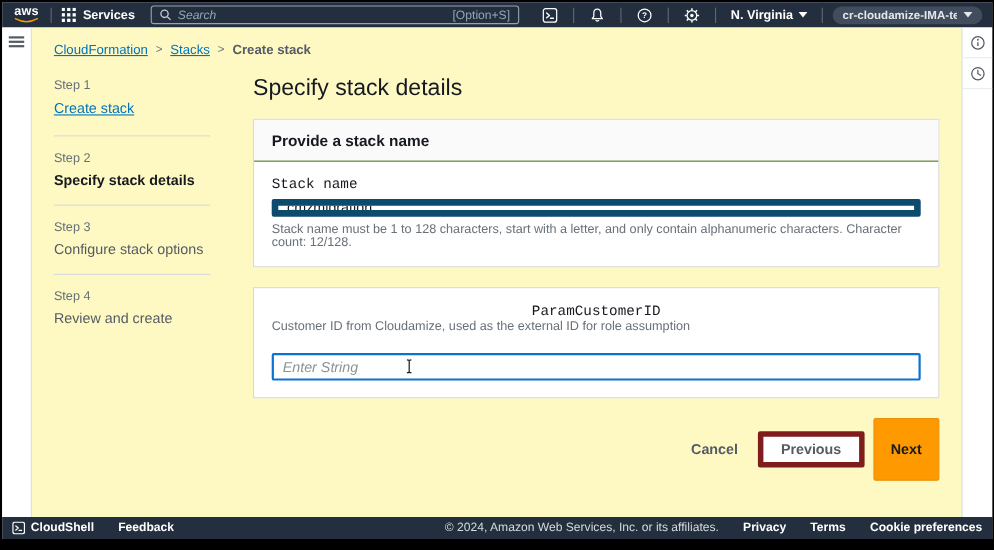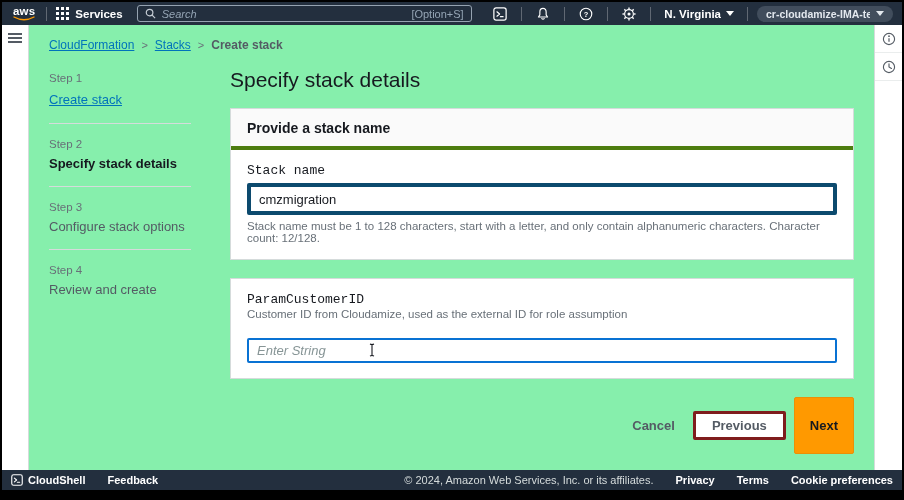--- a/index.html
+++ b/index.html
@@ -24,54 +24,54 @@
   .caret { width:0; height:0; border-left:4px solid transparent; border-right:4px solid transparent; border-top:5px solid currentColor; flex:none; }
 
   
   .mainrow { flex:1; display:flex; min-height:0; }
   .leftrail { width:27px; flex:none; background:#fff; border-right:1px solid #d5dbdb; padding-top:8px; }
   .hamburger { width:14px; margin:0 auto; cursor:pointer; }
   .hamburger i { display:block; height:2px; background:#545b64; margin-bottom:2px; }
   .rightrail { width:28px; flex:none; background:#fff; border-left:1px solid #d5dbdb; }
   .rail-cell { height:28px; display:flex; align-items:center; justify-content:center; border-bottom:1px solid #eaeded; color:#545b64; cursor:pointer; }
 
-  .content { flex:1; background:#86efac; padding:0 20px; overflow:hidden; }
+  .content { flex:1; background:#fef9c3; padding:0 20px; overflow:hidden; }
   .breadcrumb { padding-top:13px; font-size:12px; display:flex; align-items:center; gap:7px; }
   .breadcrumb a { color:#0073bb; text-decoration:underline; cursor:pointer; }
   .crumb-sep { color:#687078; font-size:11px; }
   .crumb-current { color:#545b64; font-weight:700; }
 
   .cols { display:flex; }
   .stepnav { width:160px; flex:none; padding-top:20px; }
   .step-label { font-size:11.5px; color:#687078; margin-bottom:6px; }
   .step-link { font-size:13px; color:#0073bb; text-decoration:underline; cursor:pointer; }
   .step-active { font-size:13px; color:#16191f; font-weight:700; }
   .step-muted { font-size:13px; color:#545b64; }
   .step-div { border:none; border-top:1px solid #d5dbdb; width:142px; margin:15px 0 14px; }
 
   .main { flex:1; margin-left:21px; padding-top:10px; }
   h1 { font-size:21px; font-weight:500; color:#16191f; margin:6px 0 16px; }
 
   .panel { background:#fff; border:1px solid #d5dbdb; margin-bottom:18px; }
-  .panel-header { background:#fafafa; border-bottom:4px solid #4d7c0f; padding:11px 16px 10px; }
+  .panel-header { background:#fafafa; border-bottom:1px solid #4d7c0f; padding:11px 16px 10px; }
   .panel-title { font-size:14px; font-weight:700; color:#16191f; }
   .panel-desc { font-size:11.5px; color:#687078; margin-top:4px; }
   .panel-body { padding:13px 16px 15px; }
   .field-label { display:block; font-size:13px; color:#16191f; margin-bottom:5px;font-family:Liberation Mono, monospace; }
   .param-desc { font-size:11.5px; color:#687078; margin:-1px 0 18px; }
-  input.text { width:100%; height:32px; border:4px solid #0c4a6e; border-radius:2px; padding:0 8px; font-size:13px; color:#16191f; font-family:inherit; background:#fff; outline:none; }
+  input.text { width:100%; height:16px; border:6px solid #0c4a6e; border-radius:2px; padding:0 8px; font-size:13px; color:#16191f; font-family:inherit; background:#fff; outline:none; }
   input.focused { border:2px solid #0972d3; height:25px; }
   input::placeholder { font-style:italic; color:#879596; }
   .helper { font-size:11.5px; color:#687078; margin-top:5px; }
   .input-wrap { position:relative; }
   .ibeam { position:absolute; left:121px; top:5px; pointer-events:none; color:#16191f; }
 
   .actions { display:flex; justify-content:flex-end; align-items:center; margin:14px 0 0; }
   .btn-link { font-size:13px; font-weight:700; color:#545b64; cursor:pointer; margin-right:18px; }
-  .btn-normal { background:#fff; border:3px solid #7f1d1d; border-radius:2px; padding:4px 16px; font-size:13px; font-weight:700; color:#545b64; cursor:pointer; margin-right:8px; font-family:inherit; }
+  .btn-normal { background:#fff; border:5px solid #7f1d1d; border-radius:2px; padding:4px 16px; font-size:13px; font-weight:700; color:#545b64; cursor:pointer; margin-right:8px; font-family:inherit; }
   .btn-primary { background:#ff9900; border:1px solid #eb8f07; border-radius:2px; padding:20px 15px; font-size:13px; font-weight:700; color:#16191f; cursor:pointer; font-family:inherit; }
 
   
   .footer { height:20px; flex:none; background:#232f3e; display:flex; align-items:center; padding:0 9px; font-size:11px; color:#fff; }
   .foot-item { display:flex; align-items:center; gap:5px; font-weight:700; cursor:pointer; }
   .foot-feedback { margin-left:22px; font-weight:700; cursor:pointer; }
   .foot-right { margin-left:auto; display:flex; align-items:center; }
   .foot-copy { color:#d5dbdb; font-weight:400; }
   .foot-link { color:#fff; font-weight:700; margin-left:22px; cursor:pointer; }
 
@@ -219,21 +219,21 @@
             </div>
             <div class="panel-body">
               <label class="field-label">Stack name</label>
               <input class="text" type="text" value="cmzmigration" style="">
               <div class="helper">Stack name must be 1 to 128 characters, start with a letter, and only contain alphanumeric characters. Character count: 12/128.</div>
             </div>
           </div>
 
           <div class="panel">
             <div class="panel-body">
-              <label class="field-label" style="margin-bottom:2px;">ParamCustomerID</label>
+              <label class="field-label" style="margin-bottom:2px;text-align:center;">ParamCustomerID</label>
               <div class="param-desc">Customer ID from Cloudamize, used as the external ID for role assumption</div>
               <div class="input-wrap">
                 <input class="text focused" type="text" placeholder="Enter String" style="">
                 <svg class="ibeam" width="8" height="14" viewBox="0 0 8 14">
                       <line x1="4" y1="1.5" x2="4" y2="12.5" stroke="#16191f" stroke-width="1.1"></line>
                       <path d="M2 1 Q4 2 6 1 M2 13 Q4 12 6 13" stroke="#16191f" stroke-width="1.1" fill="none"></path>
                     </svg>
               </div>
             </div>
           </div>

